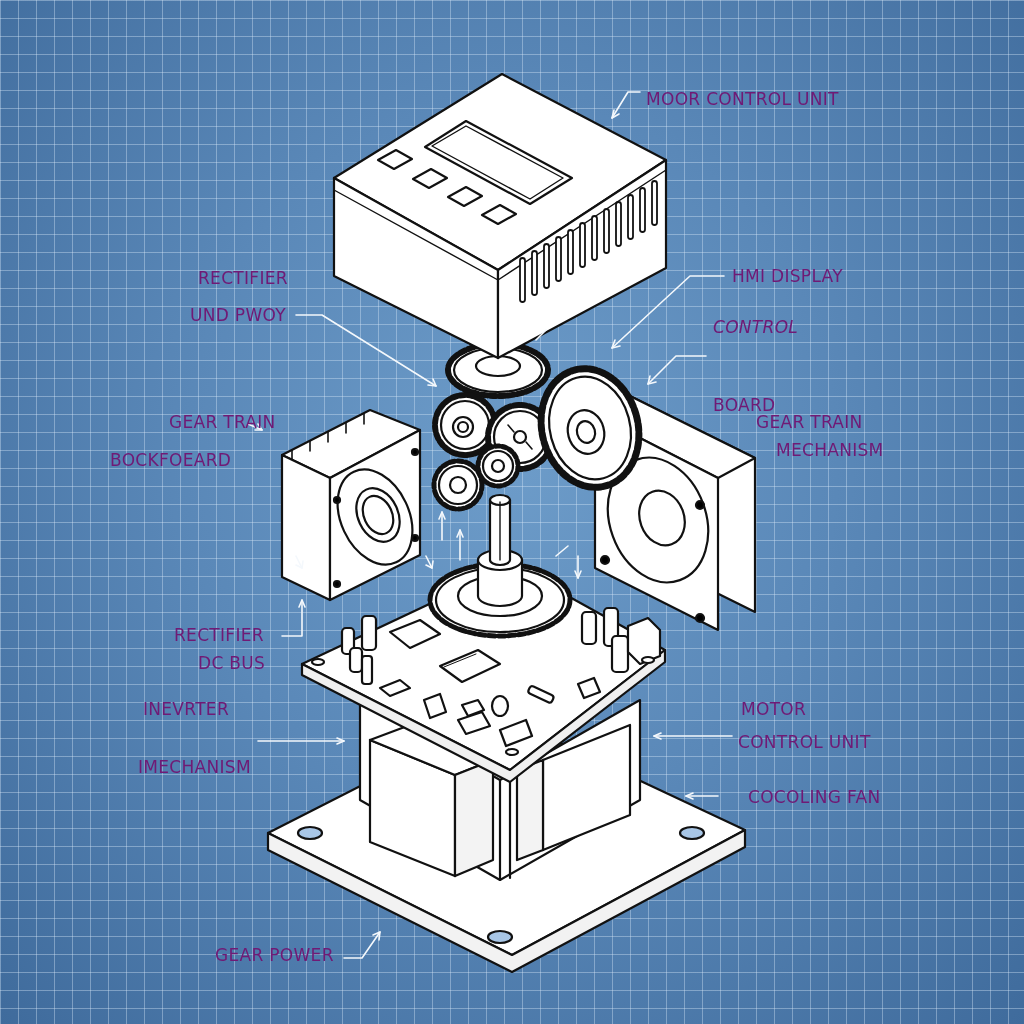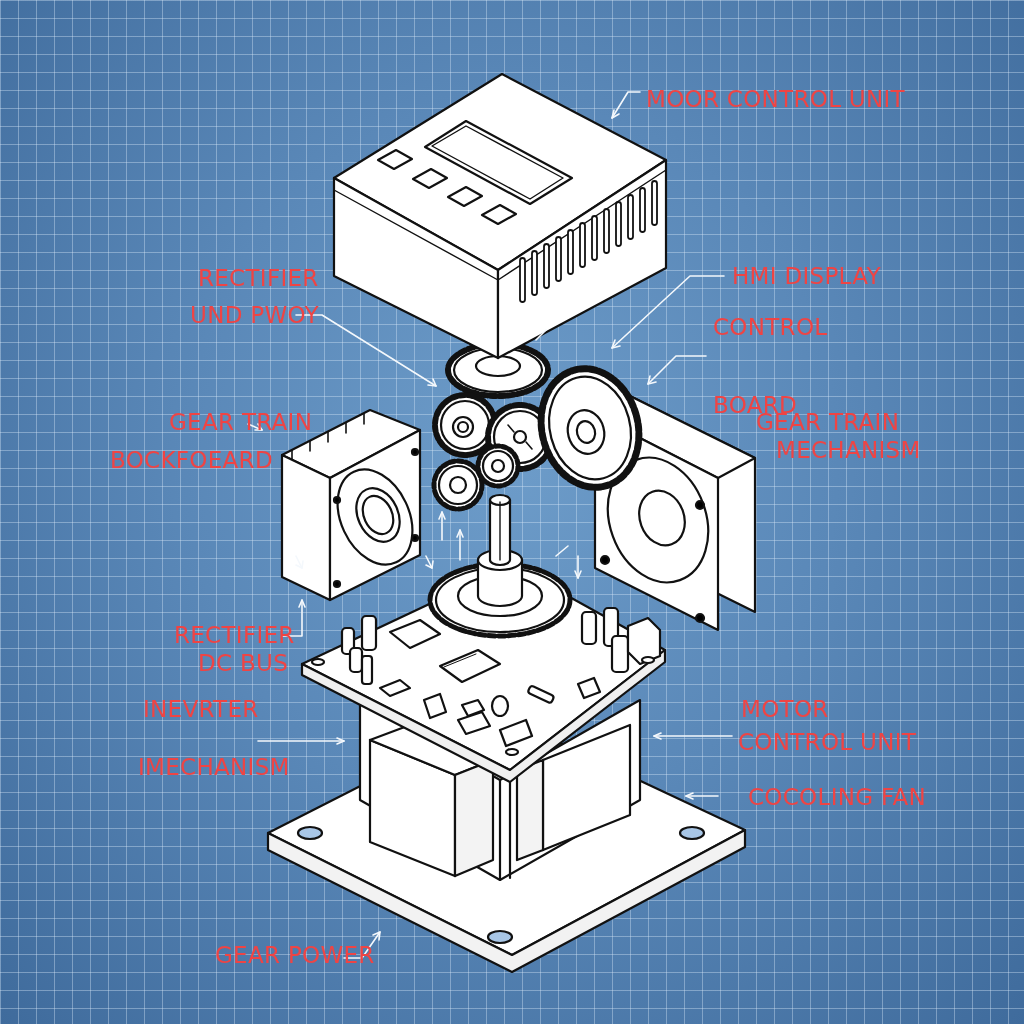--- a/index.html
+++ b/index.html
@@ -6,21 +6,21 @@
   body{width:1024px;height:1024px;overflow:hidden;
     background: radial-gradient(ellipse at 50% 45%, #6d9cc9 0%, #5a88b8 45%, #3f6b9c 100%);
     font-family:"DejaVu Sans", sans-serif;}
   #stage{position:relative;width:1024px;height:1024px;}
   .grid{position:absolute;inset:0;
     background-image:
       linear-gradient(to right, rgba(220,235,250,0.38) 1px, transparent 1px),
       linear-gradient(to bottom, rgba(220,235,250,0.38) 1px, transparent 1px);
     background-size:18px 18px;}
   svg.art{position:absolute;left:0;top:0;}
-  .label{position:absolute;color:#ef4444;font-size:23px;letter-spacing:0.3px;white-space:nowrap;line-height:20px;}
+  .label{position:absolute;color:#701a75;font-size:17px;letter-spacing:0.3px;white-space:nowrap;line-height:20px;}
 </style>
 </head>
 <body>
 
 <div id="stage">
   <div class="grid"></div>
 
   <svg class="art" width="1024" height="1024" viewBox="0 0 1024 1024" stroke="#111" stroke-width="2.2" stroke-linejoin="round" stroke-linecap="round">
 
     <g>
@@ -200,21 +200,21 @@
       <path d="M296,556 L302,568"></path>
         <path d="M302,568 l-6,-3 M302,568 l1,-7"></path>
       <path d="M536,340 L546,330"></path>
     </g>
   </svg>
 
   <div class="label" style="left:646px;top:89px;">MOOR CONTROL UNIT</div>
   <div class="label" style="left:198px;top:268px;">RECTIFIER</div>
   <div class="label" style="left:190px;top:305px;">UND PWOY</div>
   <div class="label" style="left:732px;top:266px;">HMI DISPLAY</div>
-  <div class="label" style="left:713px;top:317px;">CONTROL</div>
+  <div class="label" style="left:713px;top:317px;font-style:italic;">CONTROL</div>
   <div class="label" style="left:713px;top:347px;margin-top:48px;">BOARD</div>
   <div class="label" style="left:169px;top:412px;">GEAR TRAIN</div>
   <div class="label" style="left:110px;top:450px;">BOCKFOEARD</div>
   <div class="label" style="left:756px;top:412px;">GEAR TRAIN</div>
   <div class="label" style="left:776px;top:440px;">MECHANISM</div>
   <div class="label" style="left:174px;top:625px;">RECTIFIER</div>
   <div class="label" style="left:198px;top:653px;text-align:right;">DC BUS</div>
   <div class="label" style="left:143px;top:699px;">INEVRTER</div>
   <div class="label" style="left:138px;top:732px;margin-top:25px;">IMECHANISM</div>
   <div class="label" style="left:741px;top:699px;">MOTOR</div>

